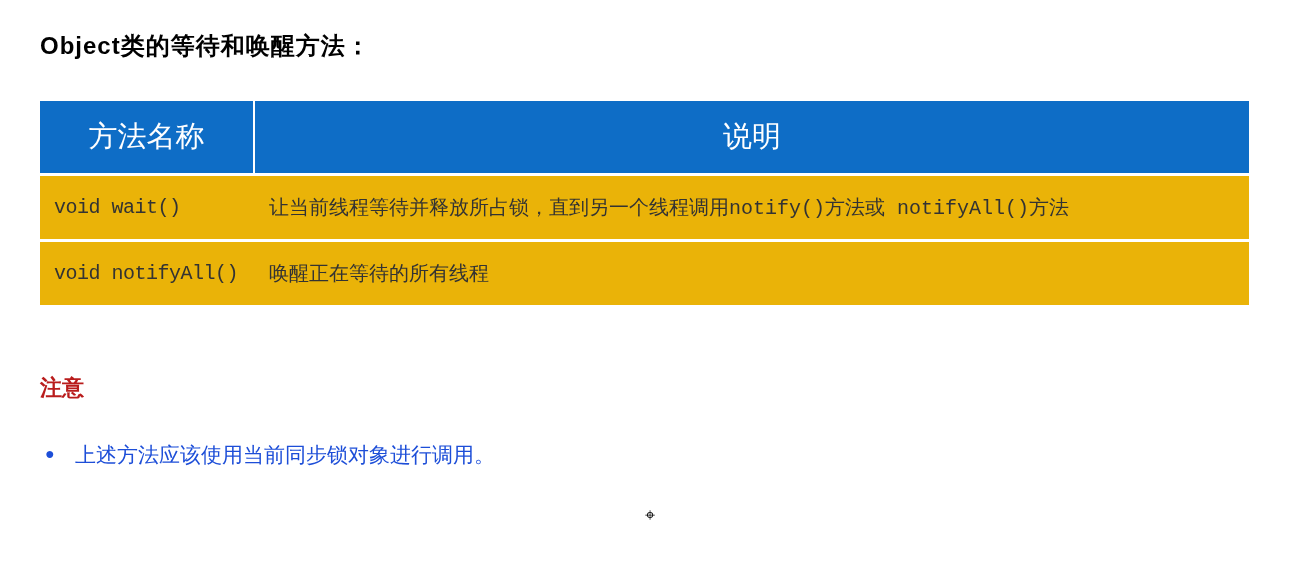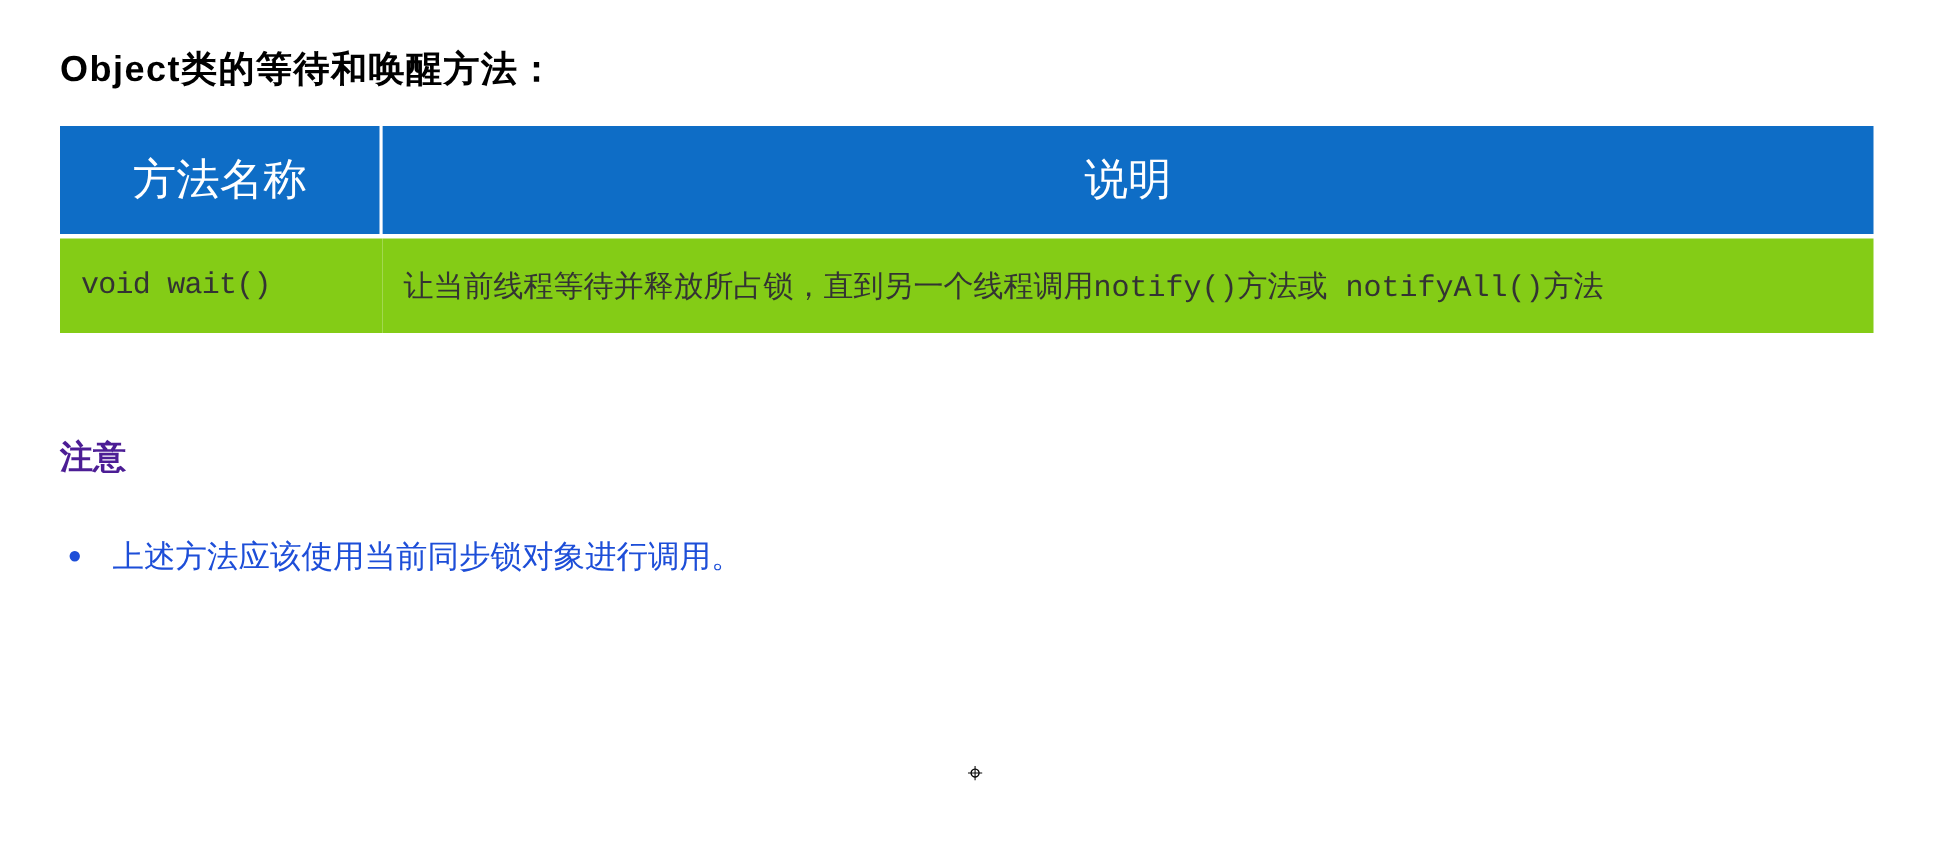--- a/index.html
+++ b/index.html
@@ -10,21 +10,21 @@
     body {
       font-family: "Microsoft YaHei", "PingFang SC", -apple-system, sans-serif;
       background: #ffffff;
       padding: 30px 40px;
       width: 1289px;
     }
     .title {
       font-size: 24px;
       font-weight: bold;
       color: #000000;
-      margin-bottom: 19px;
+      margin-bottom: 36px;
       letter-spacing: 1px;
     }
     .table-container {
       width: 100%;
       border-collapse: separate;
       border-spacing: 0 3px;
     }
     .header-row {
       background: #0e6dc6;
     }
@@ -33,38 +33,38 @@
       font-size: 29px;
       font-weight: normal;
       text-align: center;
       padding: 16px 0;
     }
     .header-cell.method-col {
       width: 215px;
       border-right: 2px solid #ffffff;
     }
     .data-row {
-      background: #84cc16;
+      background: #eab308;
     }
     .data-cell {
       font-size: 20px;
       color: #333333;
       padding: 18px 14px;
       vertical-align: middle;
     }
     .data-cell.method-col {
       font-family: "Consolas", "Courier New", monospace;
       width: 215px;
       letter-spacing: -0.5px;
     }
     .data-cell.desc-col {
       font-family: Liberation Mono, monospace;
     }
     .notice-title {
-      color: #4c1d95;
+      color: #b91c1c;
       font-size: 22px;
       font-weight: bold;
       margin-top: 65px;
       margin-bottom: 35px;
     }
     .notice-list {
       list-style: none;
       padding-left: 0;
     }
     .notice-item {
@@ -99,20 +99,24 @@
     <tr class="header-row">
       <th class="header-cell method-col">方法名称</th>
       <th class="header-cell">说明</th>
     </tr>
   </thead>
   <tbody>
     <tr class="data-row">
       <td class="data-cell method-col">void wait()</td>
       <td class="data-cell desc-col">让当前线程等待并释放所占锁，直到另一个线程调用notify()方法或 notifyAll()方法</td>
     </tr>
+    <tr class="data-row">
+      <td class="data-cell method-col">void notifyAll()</td>
+      <td class="data-cell desc-col">唤醒正在等待的所有线程</td>
+    </tr>
   </tbody>
 </table>
 
 <h2 class="notice-title">注意</h2>
 
 <ul class="notice-list">
   <li class="notice-item">上述方法应该使用当前同步锁对象进行调用。</li>
 </ul>
 
 <span class="cursor">⌖</span>

